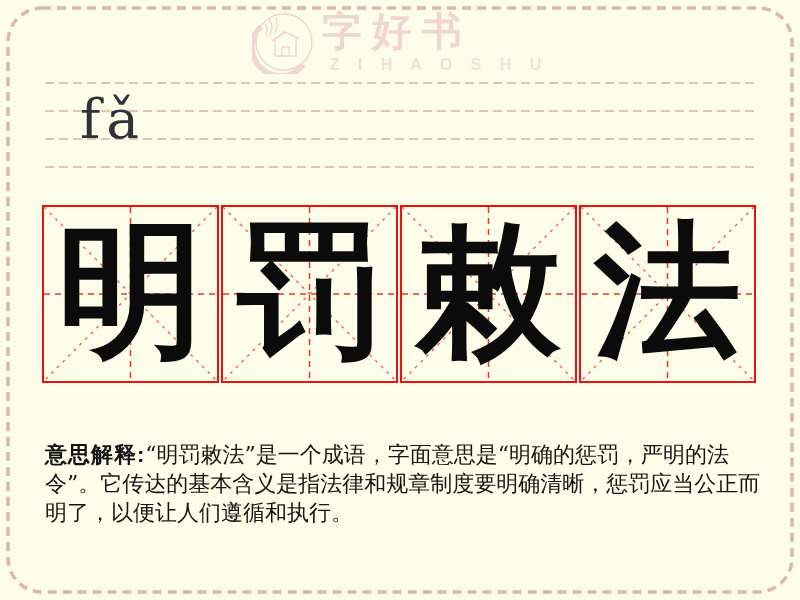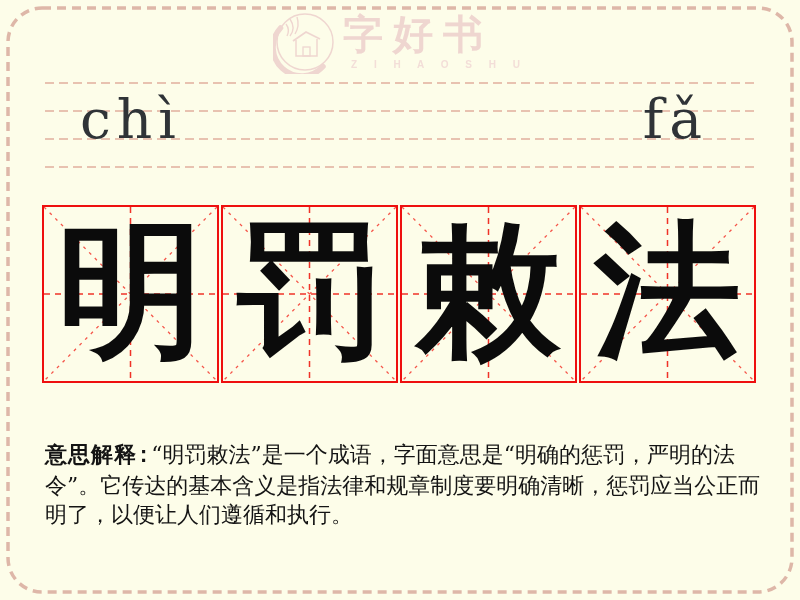--- a/index.html
+++ b/index.html
@@ -6,27 +6,27 @@
   body{
     width:800px;height:600px;position:relative;overflow:hidden;
     background:#FDFDE9;
     font-family:"Liberation Sans",sans-serif;
   }
   .card{position:absolute;inset:0;}
   .card-border{position:absolute;left:0;top:0;pointer-events:none;}
 
   
   .logo{position:absolute;top:10px;left:0;width:100%;
-    display:flex;justify-content:center;align-items:center;gap:6px;}
+    display:flex;justify-content:center;align-items:flex-end;gap:6px;}
   .logo-text{
     font-family:"DejaVu Serif",serif;font-weight:700;
     font-size:40px;line-height:1;letter-spacing:10px;color:#EFD6D0;
   }
   .logo-sub{
-    font-size:10px;font-weight:700;letter-spacing:7px;
+    font-size:16px;font-weight:700;letter-spacing:7px;
     color:#F3DED8;margin-top:5px;margin-left:8px;
   }
 
   
   .pline{
     position:absolute;left:45px;width:710px;height:2px;
     background:repeating-linear-gradient(to right,#E8C2B0 0 9px,transparent 9px 14px);
   }
   .pl1{top:82px;} .pl2{top:110px;} .pl3{top:138px;} .pl4{top:166px;}
   .pinyin-row{
@@ -45,21 +45,21 @@
     font-family:"DejaVu Serif",serif;font-weight:700;font-size:146px;
     color:#0B0B0B;padding-bottom:4px;
   }
 
   
   .explain{
     position:absolute;left:45px;top:440px;width:716px;margin:0;
     font-family:"DejaVu Serif",serif;font-size:22px;line-height:29px;color:#141414;
   }
   .explain strong{
-    font-family:Liberation Mono, monospace;font-weight:700;letter-spacing:1px;
+    font-family:Liberation Sans, sans-serif;font-weight:700;letter-spacing:1px;
   }
 </style>
 </head>
 <body>
 
 <div class="card">
 
   <svg class="card-border" width="800" height="600">
     <rect x="8" y="8" width="784" height="584" rx="34" ry="34" fill="none" stroke="#DEB7A8" stroke-width="3.5" stroke-dasharray="9 6"></rect>
   </svg>
@@ -78,21 +78,20 @@
       <div class="logo-sub">Z I H A O S H U</div>
     </div>
   </div>
 
   <div class="pline pl1"></div>
   <div class="pline pl2"></div>
   <div class="pline pl3"></div>
   <div class="pline pl4"></div>
 
   <div class="pinyin-row">
-    <span>chì</span>
     <span>fǎ</span>
   </div>
 
   <div class="boxes">
 
     <div class="cbox">
       <svg class="guides">
         <line x1="0" y1="0" x2="100%" y2="100%" stroke="#F5564A" stroke-width="1.3" stroke-dasharray="3 5"></line>
         <line x1="100%" y1="0" x2="0" y2="100%" stroke="#F5564A" stroke-width="1.3" stroke-dasharray="3 5"></line>
         <line x1="50%" y1="0" x2="50%" y2="100%" stroke="#F03328" stroke-width="1.5" stroke-dasharray="6 5"></line>

